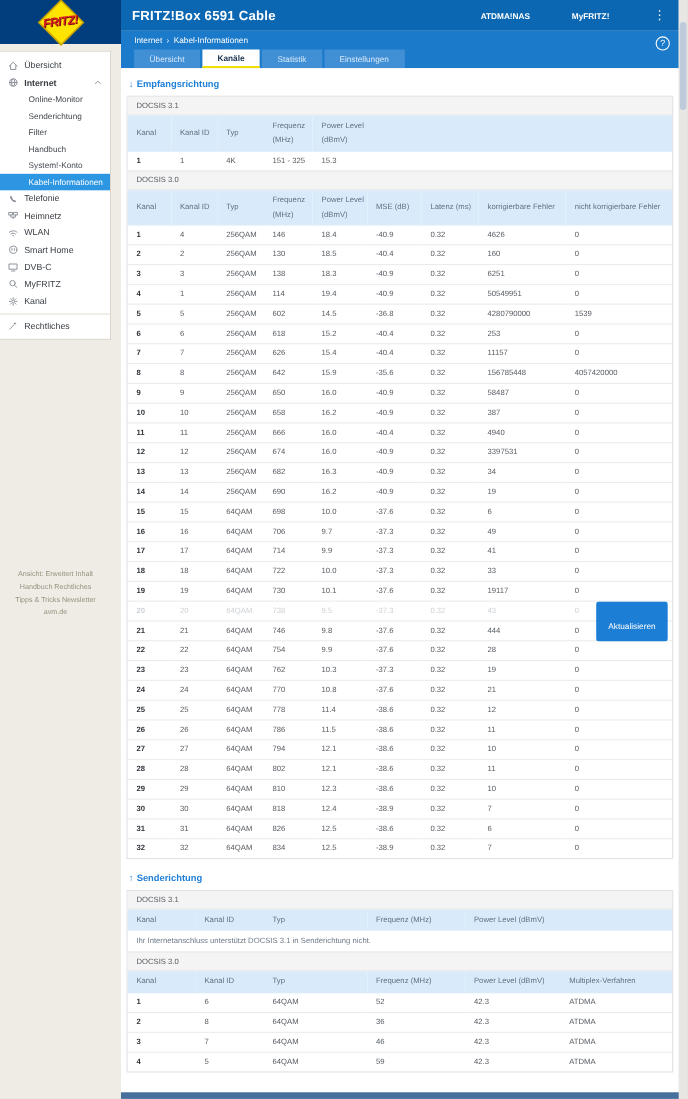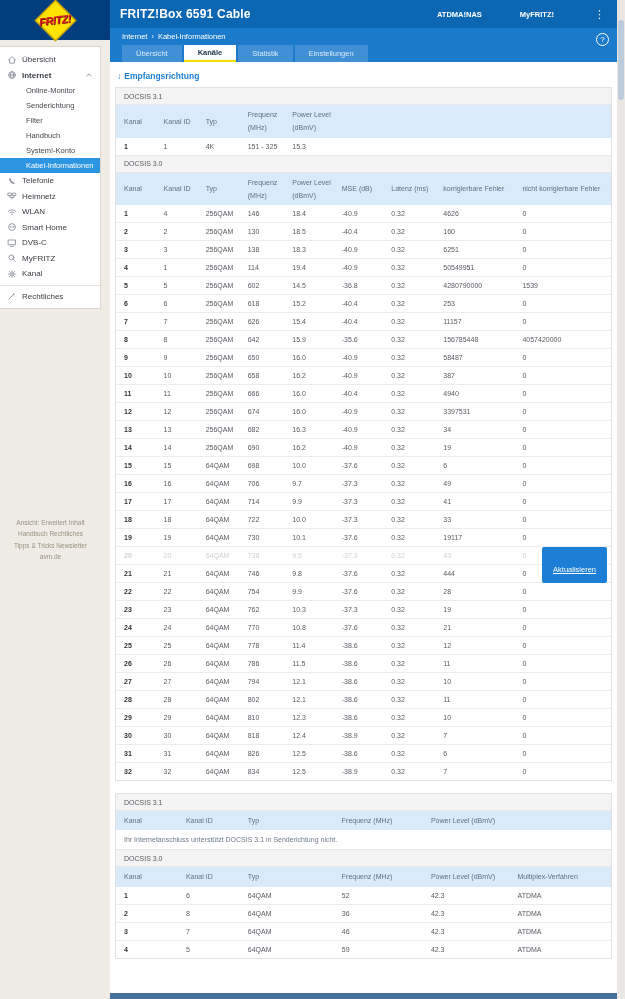--- a/index.html
+++ b/index.html
@@ -64,21 +64,21 @@
   thead th { background:#d9ebfa; color:#5d7185; font-weight:normal; text-align:left;
              padding:3px 2px 3px 8px; white-space:pre-line; line-height:1.9; font-size:7px; }
   tbody td { padding:5px 2px 5px 8px; border-top:1px solid #ececec; line-height:1;
              overflow:hidden; white-space:nowrap; }
   tbody tr:first-child td { border-top:none; }
   td.c1 { font-weight:bold; color:#2f3338; }
   tr.faded td, tr.faded td.c1 { color:#cdd1d5; }
   td.msg { color:#6e7b88; padding:6px 8px; white-space:normal; }
   .refresh-btn { position:absolute; right:10px; top:480px; height:18px; padding:18px 11px;
                  background:#1d7ed6; color:#fff; border:none; border-radius:2px; font-size:7.5px;
-                 font-family:"Liberation Sans", sans-serif; cursor:pointer; z-index:4;text-decoration:underline; }
+                 font-family:"Liberation Sans", sans-serif; cursor:pointer; z-index:4; }
 
   
   .scrollbar { position:absolute; right:0; top:0; width:8px; height:100%; background:#e9e7e3; }
   .scroll-thumb { position:absolute; left:1px; top:20px; width:6px; height:80px; background:#bdcbdc;
                   border-radius:3px; cursor:pointer; }
   .bottom-bar { position:absolute; left:110px; right:8px; bottom:0; height:6px; background:#47719c; }
 </style>
 </head>
 <body>
 
@@ -634,20 +634,23 @@
                 <td>0.32</td>
                 <td>7</td>
                 <td>0</td>
               </tr>
             </tbody>
           </table>
       </div>
     </section>
 
     <section>
+      <h2 class="section-title">
+        <span class="arrow">↑</span><span>Senderichtung</span>
+      </h2>
       <div class="panel">
         <div class="group-label">DOCSIS 3.1</div>
         <table>
             <colgroup>
               <col style="width: 12.5%;">
               <col style="width: 12.5%;">
               <col style="width: 19%;">
               <col style="width: 18%;">
             </colgroup>
             <thead>

